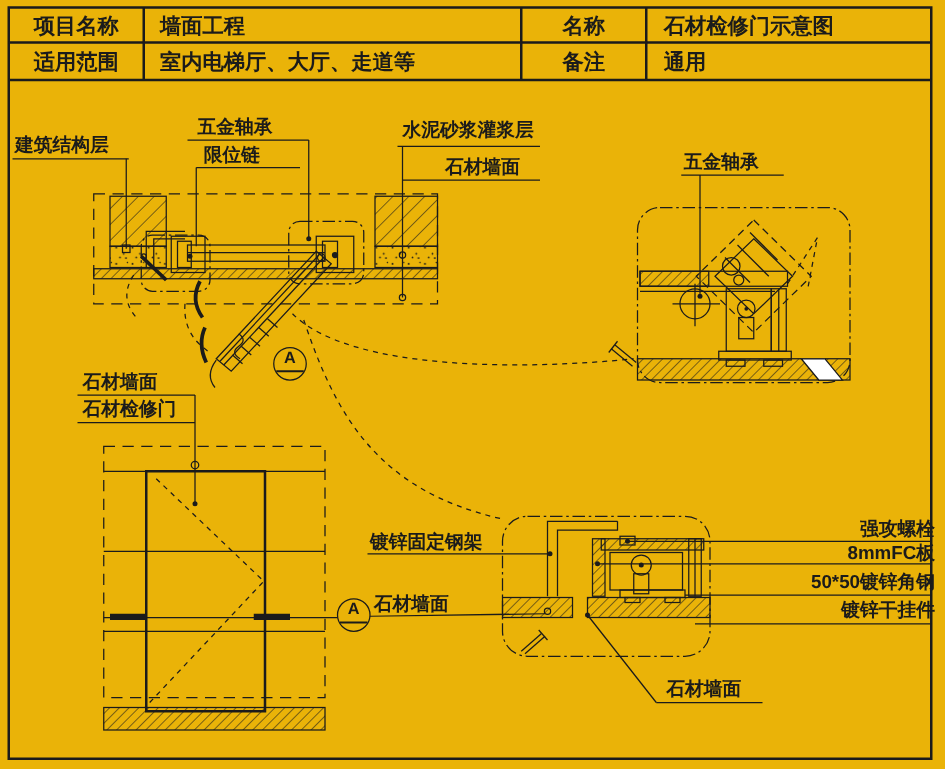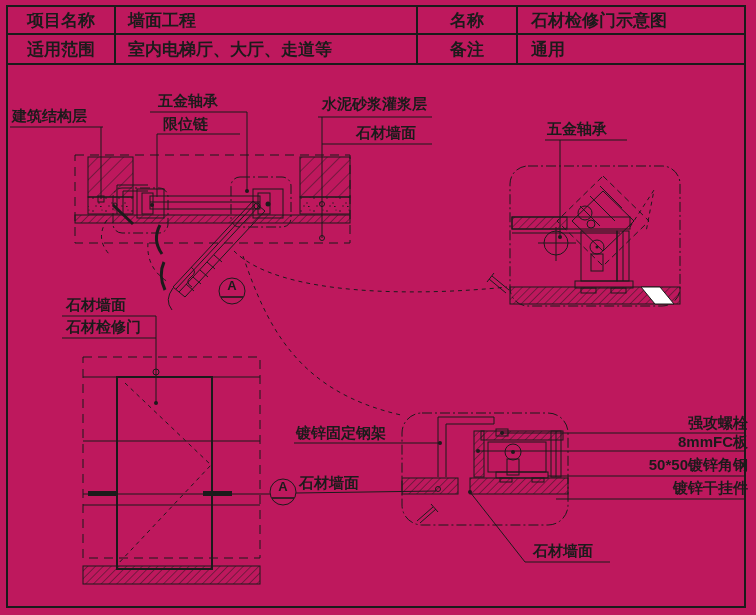--- a/index.html
+++ b/index.html
@@ -1,16 +1,16 @@
 <!DOCTYPE html>
 <html><head>
 <meta charset="utf-8">
 <style>
   html,body{margin:0;padding:0;background:#ffffff;}
-  .stage{position:relative;width:756px;height:615px;background:#be185d;overflow:hidden;
+  .stage{position:relative;width:756px;height:615px;background:#eab308;overflow:hidden;
          font-family:"Liberation Sans",sans-serif;}
   svg{display:block}
   .ln{stroke:#1b1b1b;stroke-width:1;fill:none;}
   .thk{stroke:#1b1b1b;stroke-width:2;fill:none;}
   .t2{stroke-width:1.6;}
   .dash{stroke-dasharray:9,6;}
   .dashdot{stroke-dasharray:10,3,2,3;}
   .fdash{stroke-dasharray:4,4;}
   .sdash{stroke-dasharray:6,4;}
   .fill{fill:#1b1b1b;stroke:none;}

